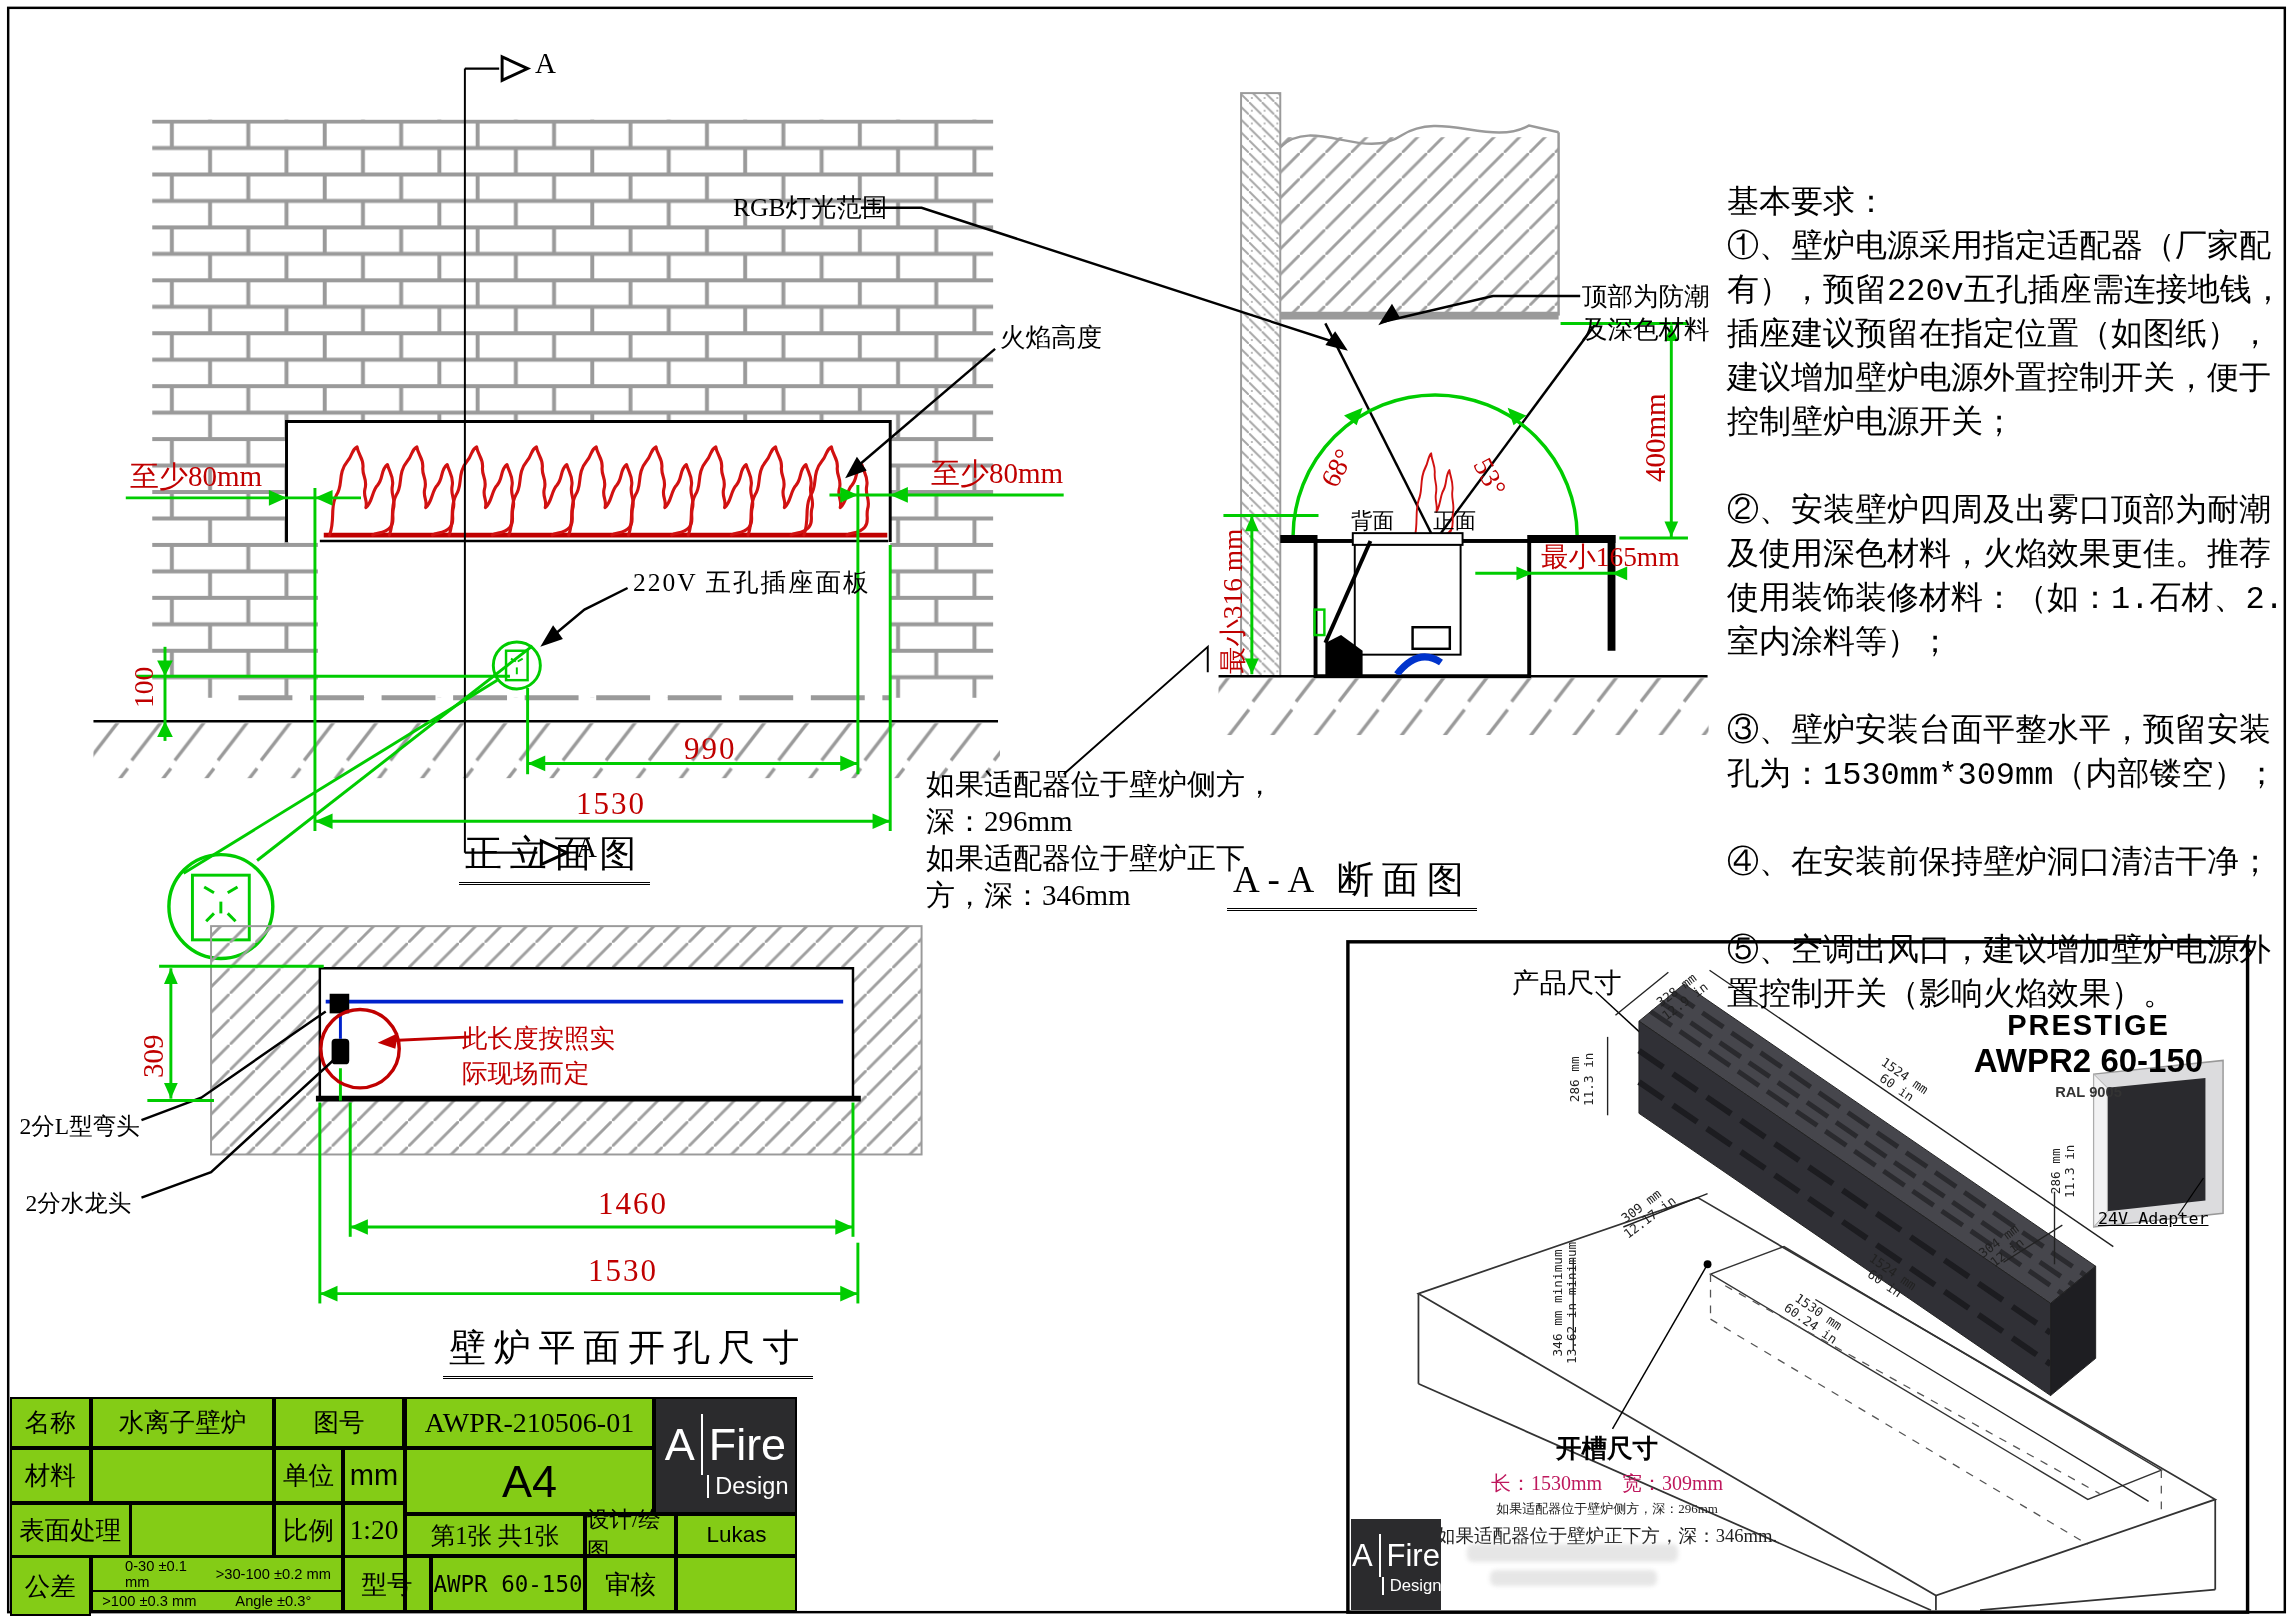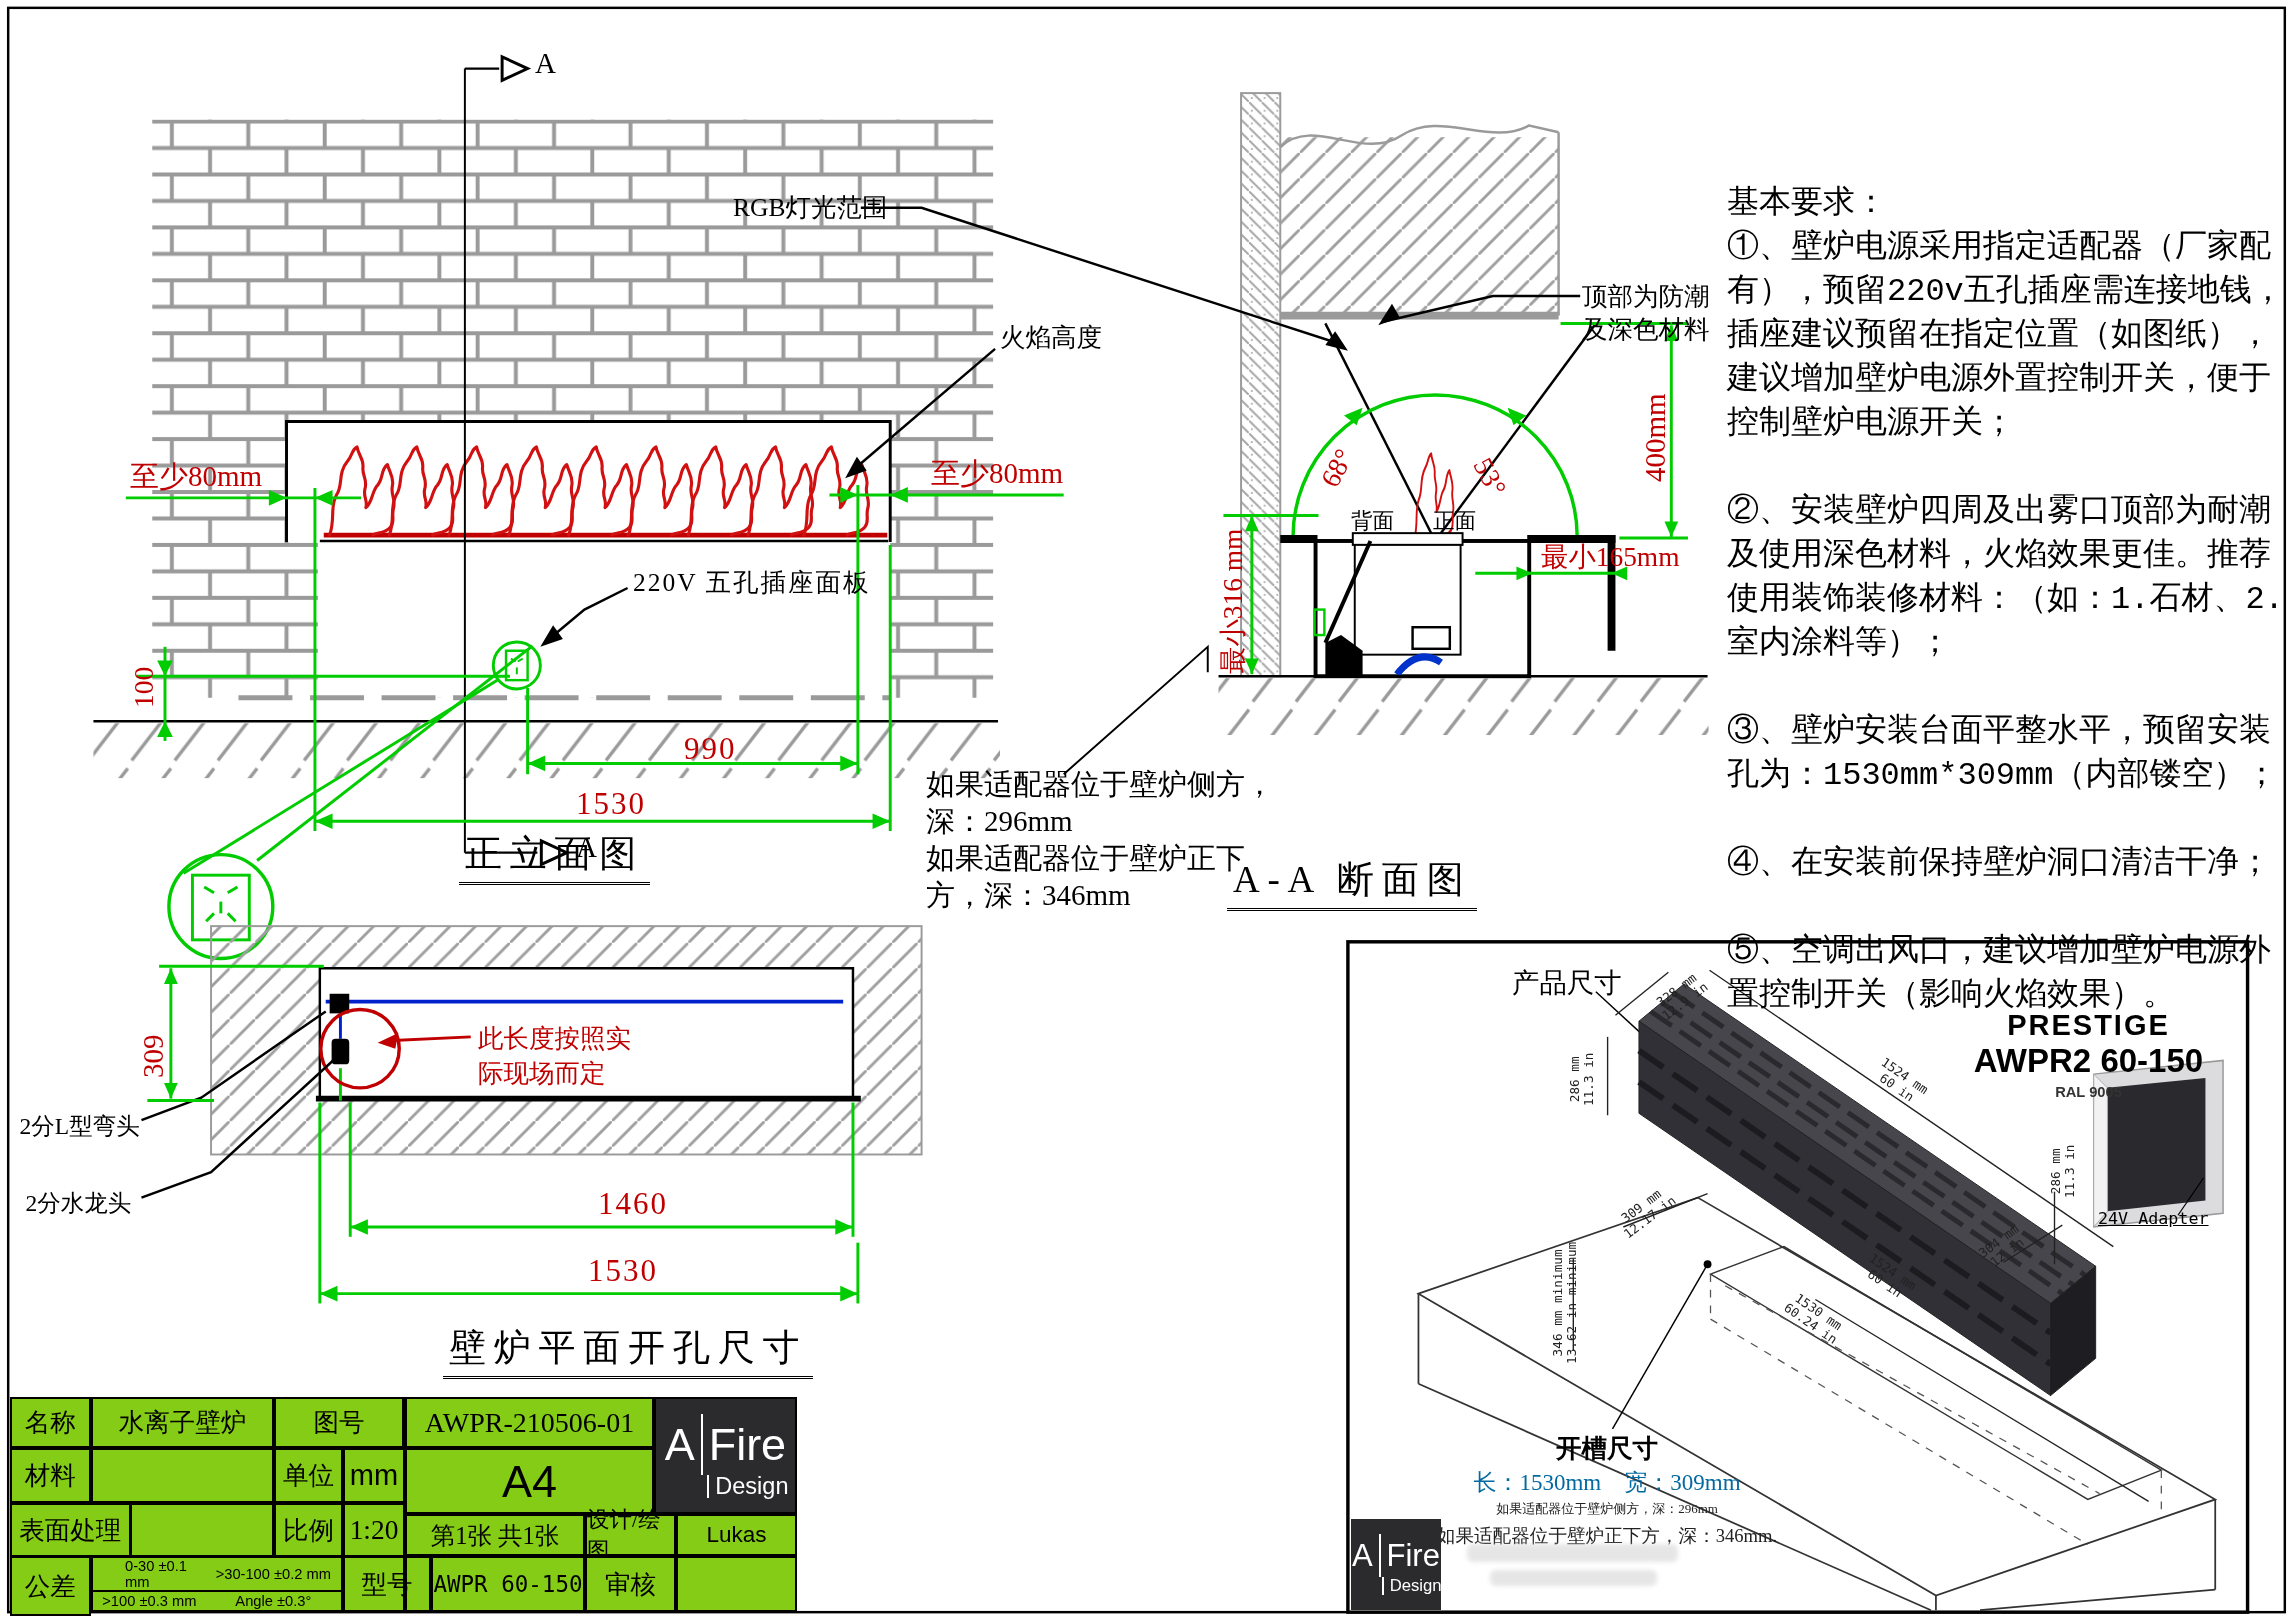--- a/index.html
+++ b/index.html
@@ -297,21 +297,21 @@
 <div class="abs red vtext" style="left:1215px;top:674px;font-size:27.4px;">最小316 mm</div>
 <div class="abs pre" style="left:926px;top:766px;font-size:29px;line-height:37px;">如果适配器位于壁炉侧方，
 深：296mm
 如果适配器位于壁炉正下
 方，深：346mm</div>
 <div class="abs viewtitle" style="left:1227px;top:855px;">A-A 断面图</div>
 
 <div class="abs red vtext" style="left:137px;top:1078px;font-size:29px;">309</div>
 <div class="abs" style="left:19.6px;top:1110px;font-size:23.5px;">2分L型弯头</div>
 <div class="abs" style="left:25.5px;top:1187px;font-size:23.5px;">2分水龙头</div>
-<div class="abs red pre" style="left:478px;top:1021px;font-size:25.5px;line-height:35px;">此长度按照实
+<div class="abs red pre" style="left:462px;top:1021px;font-size:25.5px;line-height:35px;">此长度按照实
 际现场而定</div>
 <div class="abs dimnum" style="left:598px;top:1186px;">1460</div>
 <div class="abs dimnum" style="left:588px;top:1253px;">1530</div>
 <div class="abs viewtitle" style="left:443px;top:1323px;">壁炉平面开孔尺寸</div>
 
 <div class="abs" style="left:1727px;top:182px;width:557px;font-size:32px;line-height:44px;font-family:Liberation Mono, monospace;">
   <div>基本要求：</div>
   <p>①、壁炉电源采用指定适配器（厂家配有），预留220v五孔插座需连接地钱，插座建议预留在指定位置（如图纸），建议增加壁炉电源外置控制开关，便于控制壁炉电源开关；</p>
   <p>②、安装壁炉四周及出雾口顶部为耐潮及使用深色材料，火焰效果更佳。推荐使用装饰装修材料：（如：1.石材、2.室内涂料等）；</p>
   <p>③、壁炉安装台面平整水平，预留安装孔为：1530mm*309mm（内部镂空）；</p>
@@ -321,21 +321,21 @@
 
 <div class="abs" style="left:1512px;top:965px;font-size:27.4px;">产品尺寸</div>
 <div class="abs" style="left:1960px;top:1009px;width:257px;text-align:center;font-family:'Liberation Sans',sans-serif;">
   <div style="font-size:29px;font-weight:bold;letter-spacing:2px;">PRESTIGE</div>
   <div style="font-size:33px;font-weight:bold;">AWPR2 60-150</div>
   <div style="font-size:14.7px;font-weight:bold;color:#333;margin-top:3.9px;">RAL 9005</div>
 </div>
 <div class="abs" style="left:2098px;top:1208px;font-size:16.7px;text-decoration:underline;font-family:'DejaVu Sans Mono',monospace;">24V Adapter</div>
 <div class="abs" style="left:1421px;top:1431px;width:372px;text-align:center;">
   <div style="font-size:25.5px;font-weight:bold;">开槽尺寸</div>
-  <div style="font-size:23px;line-height:26.5px;margin-top:3.9px;color:#0369a1;">长：1530mm　宽：309mm</div>
+  <div style="font-size:20px;line-height:26.5px;margin-top:3.9px;color:#be185d;">长：1530mm　宽：309mm</div>
   <div style="font-size:13px;line-height:26.5px;color:#222;">如果适配器位于壁炉侧方，深：296mm</div>
   <div style="font-size:18.6px;line-height:26.5px;color:#222;">如果适配器位于壁炉正下方，深：346mm.</div>
 </div>
 
 <div class="tiny-dim" style="left:1654px;top:982px;transform:rotate(-37deg);">328 mm
 12.9 in</div>
 <div class="tiny-dim" style="left:1568px;top:1106px;transform:rotate(-90deg);transform-origin:left top;">286 mm
 11.3 in</div>
 <div class="tiny-dim" style="left:1874px;top:1068px;transform:rotate(34.5deg);">1524 mm
 60 in</div>

